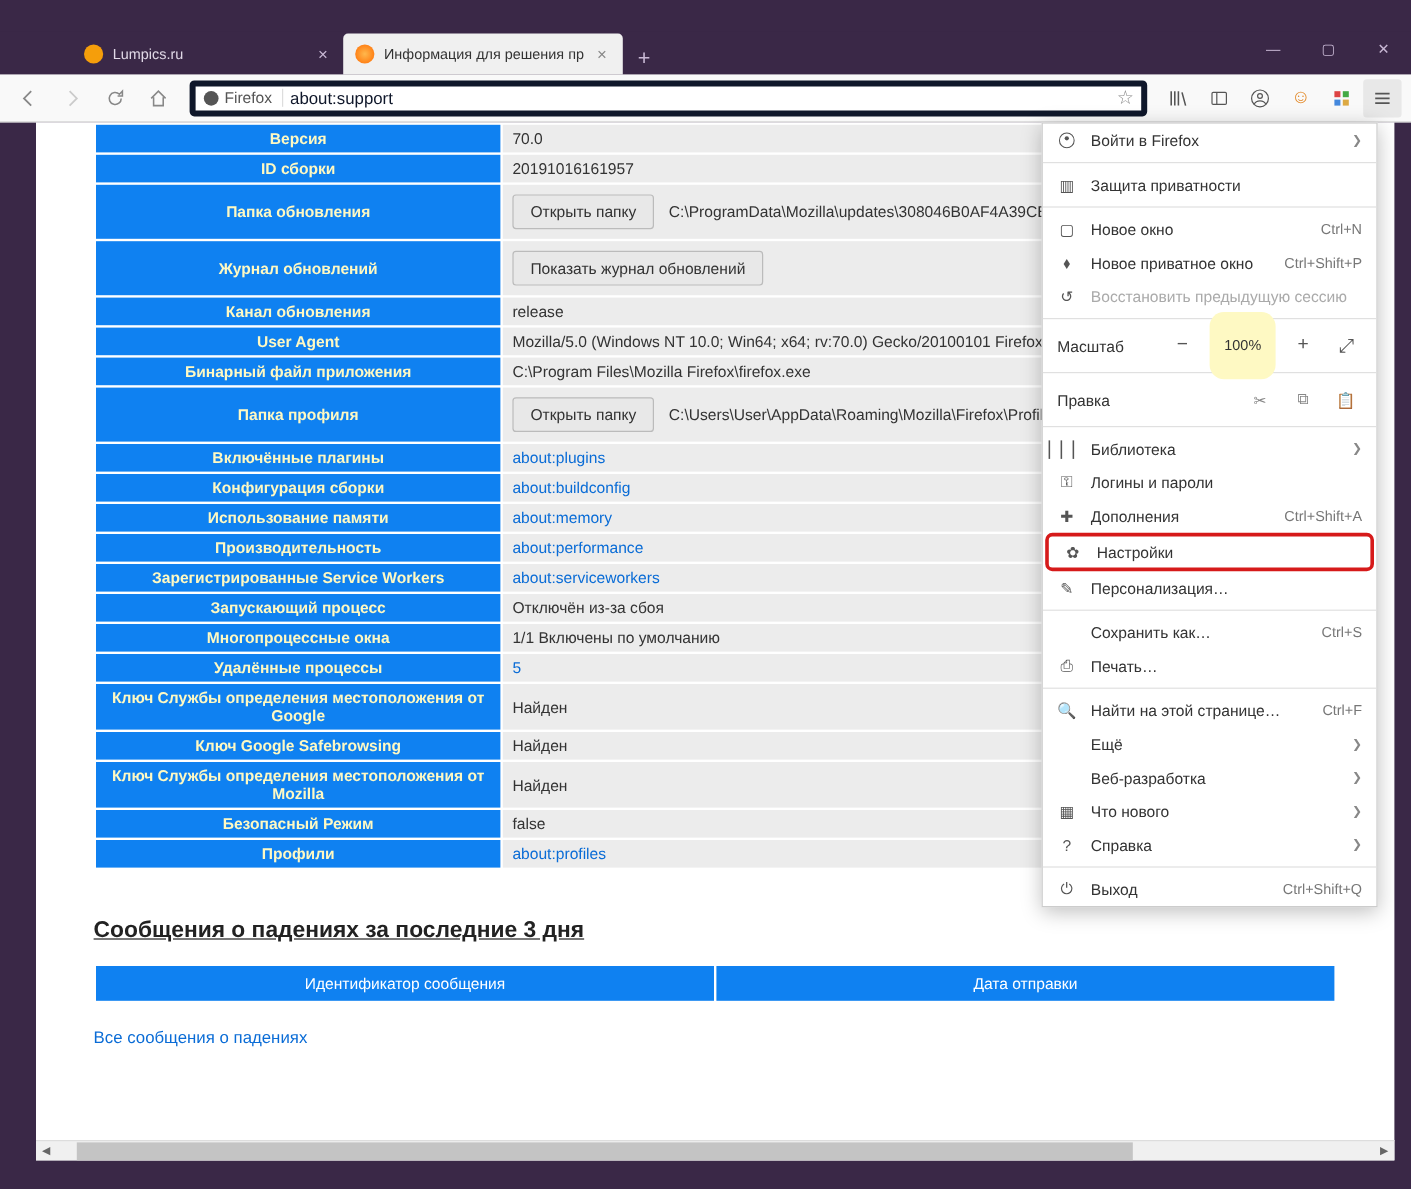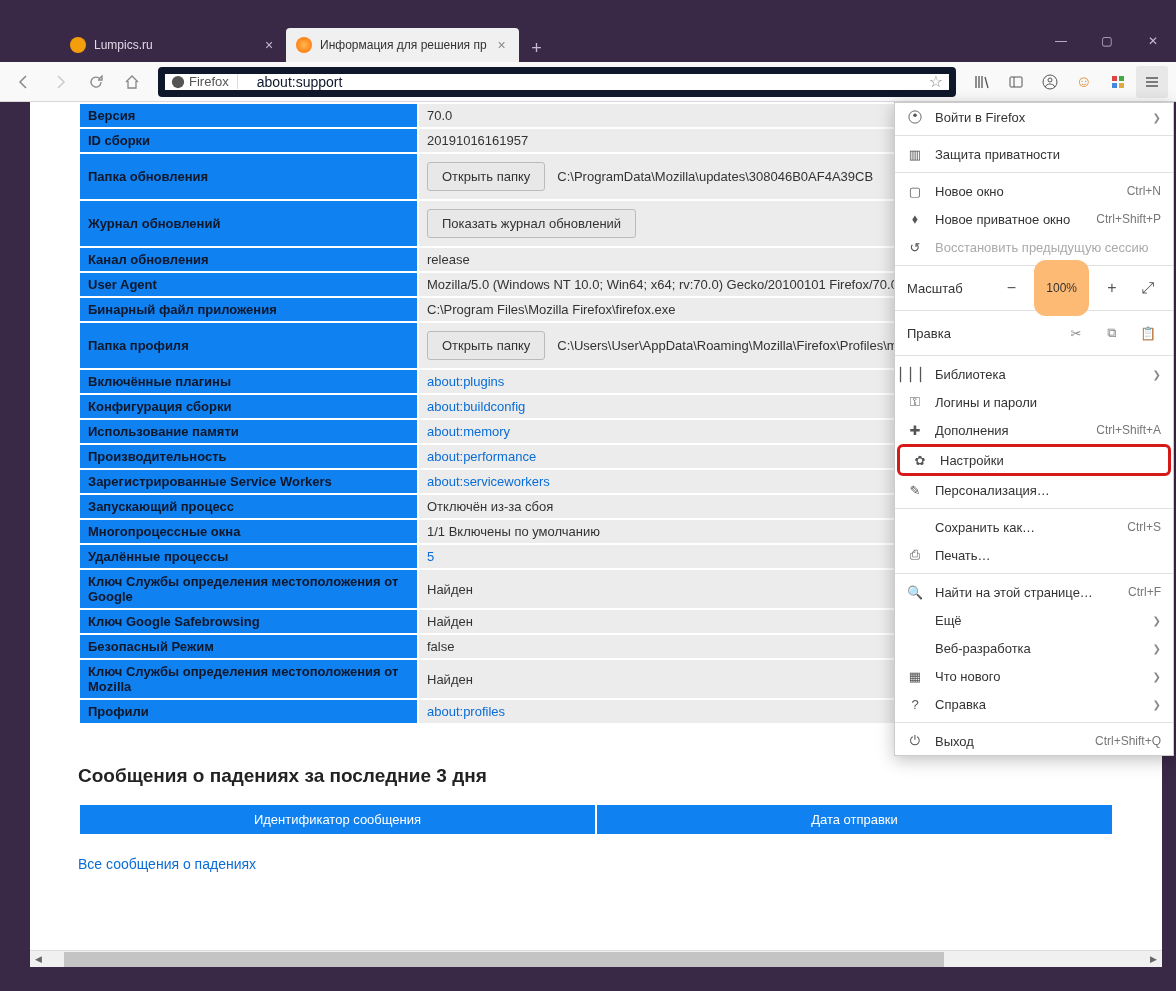--- a/index.html
+++ b/index.html
@@ -18,61 +18,61 @@
 .newtab { width: 28px; height: 28px; display: flex; align-items: center; justify-content: center; color: #c8b8d4; font-size: 18px; margin-left: 4px; }
 
 
 .winctrl { position: absolute; top: 26px; right: 0; height: 36px; display: flex; }
 .winbtn { width: 46px; height: 30px; display: flex; align-items: center; justify-content: center; color: #c8b8d4; font-size: 12px; }
 
 
 .toolbar { height: 40px; background: #f9f9f9; border-bottom: 1px solid #d8d8d8; display: flex; align-items: center; padding: 0 8px; gap: 4px; }
 .navbtn { width: 32px; height: 32px; display: flex; align-items: center; justify-content: center; color: #888; border-radius: 4px; }
 .navbtn svg { width: 16px; height: 16px; }
-.urlbar { flex: 1; height: 30px; background: #fff; border: 7px solid #0f172a; border-radius: 4px; display: flex; align-items: center; margin: 0 6px; padding: 0 6px; gap: 19px; }
+.urlbar { flex: 1; height: 30px; background: #fff; border: 5px solid #0f172a; border-radius: 4px; display: flex; align-items: center; margin: 0 6px; padding: 0 6px; gap: 6px; }
 .urlbar .identity { display: flex; align-items: center; gap: 4px; font-size: 13px; color: #555; padding-right: 8px; border-right: 1px solid #ddd; }
 .urlbar input { flex: 1; border: none; outline: none; font-size: 14px; color: #0f172a; background: transparent; }
 .urlbar .star { color: #888; }
 .toolitems { display: flex; align-items: center; gap: 2px; }
 .toolitem { width: 32px; height: 32px; display: flex; align-items: center; justify-content: center; color: #555; }
 
 
 .content { position: absolute; top: 102px; left: 30px; right: 14px; bottom: 24px; background: #fff; overflow: hidden; }
 .content-inner { padding: 0 48px; font-size: 13px; color: #333; }
 
 .info-table { width: 100%; border-collapse: separate; border-spacing: 2px; margin-bottom: 40px; }
 .info-table td { padding: 4px 8px; vertical-align: middle; }
-.info-table td.key { background: #0f81f1; color: #0f172a; font-weight: bold; width: 337px; font-size: 13px; }
+.info-table td.key { background: #0f81f1; color: #fef9c3; font-weight: bold; width: 337px; font-size: 13px; text-align: center; }
 .info-table td.val { background: #ececec; color: #333; font-size: 13px; }
 .info-table td.val a { color: #0a6cd6; text-decoration: none; }
 .info-table .btn { display: inline-block; background: #e8e8e8; border: 1px solid #bbb; border-radius: 3px; padding: 6px 14px; font-size: 13px; margin-right: 12px; color: #333; }
 
-h2 { font-size: 19px; font-weight: bold; color: #222; margin-bottom: 16px; }
+h2 { font-size: 19px; font-weight: bold; color: #222; margin-bottom: 16px; text-decoration: underline; }
 .crash-table { width: 100%; border-collapse: separate; border-spacing: 2px; }
 .crash-table th { background: #0f81f1; color: #fff; font-weight: normal; padding: 7px; font-size: 13px; width: 50%; }
 .link { color: #0a6cd6; text-decoration: none; font-size: 14px; display: block; margin-top: 20px; }
 
 .hscroll { position: absolute; bottom: 24px; left: 30px; right: 14px; height: 17px; background: #f0f0f0; border-top: 1px solid #ddd; display: flex; align-items: center; }
 .hscroll .thumb { height: 15px; width: 880px; background: #c4c4c4; margin-left: 17px; border-radius: 0; }
 .hscroll .arr { width: 17px; height: 17px; display: flex; align-items: center; justify-content: center; color: #666; font-size: 9px; }
 .hscroll .spacer { flex: 1; }
 
 
-.menu { position: absolute; top: 102px; right: 2px; width: 280px; background: #fff; border: 1px solid #ccc; box-shadow: 0 4px 16px rgba(0,0,0,0.25); font-size: 13px; color: #333; }
+.menu { position: absolute; top: 102px; right: 28px; width: 280px; background: #fff; border: 1px solid #ccc; box-shadow: 0 4px 16px rgba(0,0,0,0.25); font-size: 13px; color: #333; }
 .menu-row { display: flex; align-items: center; height: 28px; padding: 0 12px; gap: 12px; position: relative; }
 .menu-row.highlighted { border: 3px solid #d61a1a; border-radius: 6px; height: 32px; margin: 0 2px; }
 .menu-row .icon { width: 16px; height: 16px; display: flex; align-items: center; justify-content: center; color: #555; flex-shrink: 0; }
 .menu-row .label { flex: 1; white-space: nowrap; overflow: hidden; text-overflow: ellipsis; }
 .menu-row .shortcut { color: #777; font-size: 12px; }
 .menu-row .chev { color: #888; font-size: 10px; }
 .menu-sep { height: 1px; background: #e0e0e0; margin: 4px 0; }
 .menu-zoom { display: flex; align-items: center; height: 36px; padding: 0 12px; gap: 10px; }
 .menu-zoom .zlabel { flex: 1; }
 .menu-zoom .zbtn { width: 26px; height: 26px; display: flex; align-items: center; justify-content: center; color: #555; font-size: 16px; }
-.menu-zoom .zval { background: #fdba74; border-radius: 12px; padding: 21px 12px; font-size: 12px; }
+.menu-zoom .zval { background: #fef9c3; border-radius: 12px; padding: 21px 12px; font-size: 12px; }
 .menu-edit { display: flex; align-items: center; height: 36px; padding: 0 12px; gap: 10px; }
 .menu-edit .elabel { flex: 1; }
 .menu-edit .ebtn { width: 26px; height: 26px; display: flex; align-items: center; justify-content: center; color: #888; }
 .menu-row.disabled { color: #aaa; }
 
 svg { fill: currentColor; }
 </style>
 </head>
 <body>
 
@@ -235,26 +235,26 @@
           </tr>
           <tr>
             <td class="key">Ключ Службы определения местоположения от Google</td>
             <td class="val">Найден</td>
           </tr>
           <tr>
             <td class="key">Ключ Google Safebrowsing</td>
             <td class="val">Найден</td>
           </tr>
           <tr>
+            <td class="key">Ключ Службы определения местоположения от Mozilla</td>
+            <td class="val">Найден</td>
+          </tr>
+          <tr>
             <td class="key">Безопасный Режим</td>
             <td class="val">false</td>
-          </tr>
-          <tr>
-            <td class="key">Ключ Службы определения местоположения от Mozilla</td>
-            <td class="val">Найден</td>
           </tr>
           <tr>
             <td class="key">Профили</td>
             <td class="val"><a>about:profiles</a></td>
           </tr>
         </tbody>
     </table>
     <h2>Сообщения о падениях за последние 3 дня</h2>
     <table class="crash-table">
       <tbody>

